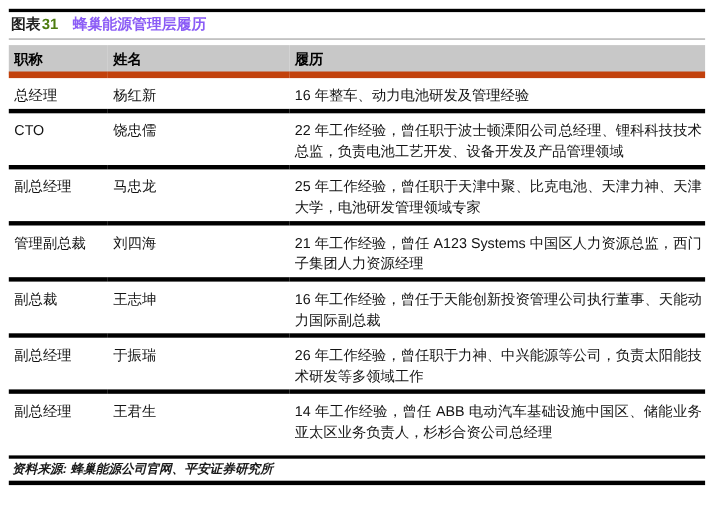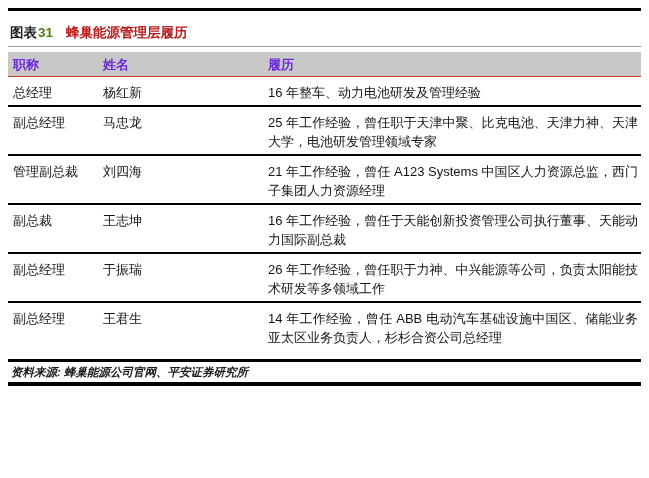--- a/index.html
+++ b/index.html
@@ -10,51 +10,51 @@
     color: #1a1a1a;
     overflow: hidden;
   }
   .page { position: relative; width: 649px; height: 478px; background: #ffffff; }
   .inner { margin: 0 8px; width: 633px; }
 
   .rule-top { margin-top: 8px; height: 3px; background: #000000; }
 
   .caption {
     display: flex; align-items: baseline;
-    margin-top: 13px; padding-left: 2px;
+    margin-top: 2px; padding-left: 2px;
     height: 20px;
     font-size: 13.5px; font-weight: bold; color: #1f1f1f;
     white-space: nowrap;
   }
   .cap-num { color: #4d7c0f; margin-left: 1px; }
-  .cap-title { margin-left: 13px; color: #b91c1c; }
+  .cap-title { margin-left: 13px; color: #8b5cf6; }
 
   .rule-mid { margin-top: 2px; height: 1px; background: #9a9a9a; }
 
   table.mgmt {
     margin-top: 5px;
     width: 633px;
     border-collapse: collapse;
     table-layout: fixed;
     font-size: 13px; line-height: 19px; color: #141414;
   }
   col.c1 { width: 90px; }
   col.c2 { width: 165px; }
   col.c3 { width: 378px; }
   table.mgmt th {
     background: #c8c8c8;
     font-weight: bold; text-align: left;
     padding: 3px 0 2px 5px;
-    border-bottom: 1px solid #c2410c;
-    color: #6d28d9;
+    border-bottom: 6px solid #c2410c;
+    color: #000000;
   }
   table.mgmt td {
     vertical-align: top;
     padding: 6px 0 3px 5px;
-    border-bottom: 2px solid #000000;
+    border-bottom: 4px solid #000000;
   }
   table.mgmt td.bio { text-align: justify; padding-right: 3px; margin-top: 12px; }
   table.mgmt tr.last td { border-bottom: none; padding-bottom: 12px; }
 
   .rule-thick { height: 2.5px; background: #000000; }
   .source {
     font-style: italic; font-weight: bold;
     font-size: 11.5px; line-height: 14px;
     color: #1a1a1a;
     padding: 3px 0 3px 3px;
@@ -90,20 +90,25 @@
           <th>履历</th>
         </tr>
       </thead>
       <tbody>
         <tr>
           <td>总经理</td>
           <td>杨红新</td>
           <td class="bio">16 年整车、动力电池研发及管理经验</td>
         </tr>
         <tr>
+          <td>CTO</td>
+          <td>饶忠儒</td>
+          <td class="bio">22 年工作经验，曾任职于波士顿溧阳公司总经理、锂科科技技术总监，负责电池工艺开发、设备开发及产品管理领域</td>
+        </tr>
+        <tr>
           <td>副总经理</td>
           <td>马忠龙</td>
           <td class="bio">25 年工作经验，曾任职于天津中聚、比克电池、天津力神、天津大学，电池研发管理领域专家</td>
         </tr>
         <tr>
           <td>管理副总裁</td>
           <td>刘四海</td>
           <td class="bio">21 年工作经验，曾任 A123 Systems 中国区人力资源总监，西门子集团人力资源经理</td>
         </tr>
         <tr>

